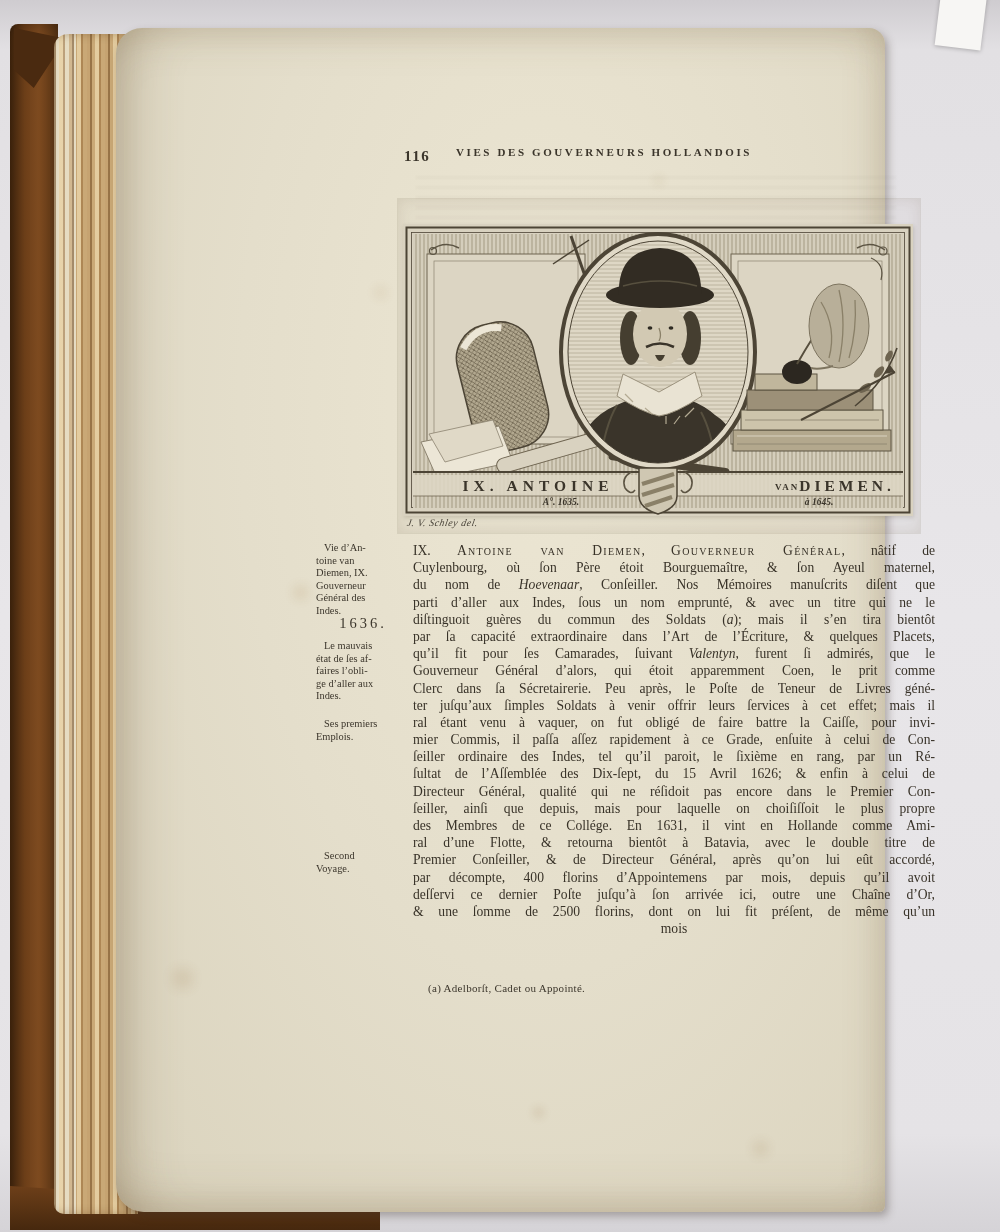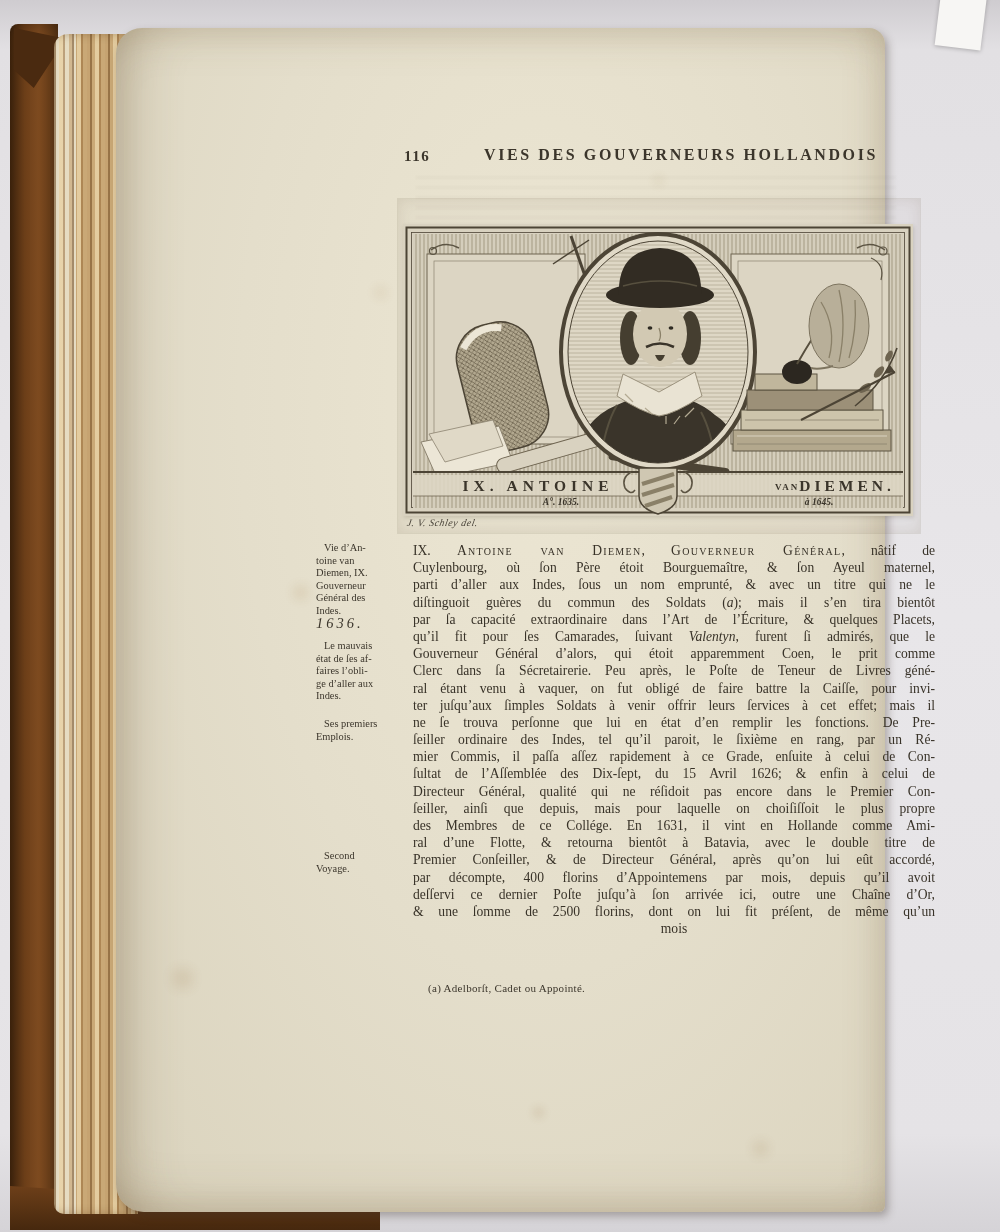--- a/index.html
+++ b/index.html
@@ -44,35 +44,35 @@
       420px 1082px 7px 4px rgba(150,110,55,.10),
       700px 302px 8px 5px rgba(160,120,60,.08),
       642px 1118px 10px 6px rgba(150,110,55,.10),
       262px 262px 9px 5px rgba(160,120,60,.07),
       540px 150px 7px 4px rgba(160,120,60,.06);}
   .ghost{position:absolute;left:300px;top:148px;width:480px;height:44px;opacity:.5;filter:blur(1.2px);
     background:repeating-linear-gradient(180deg,rgba(95,85,65,.07) 0 3px,rgba(0,0,0,0) 3px 10px);}
   
   .page-num{position:absolute;left:288px;top:120px;font-size:15px;font-weight:700;
     letter-spacing:1.5px;color:#3b352b;}
-  .title{position:absolute;left:340px;top:118px;width:450px;text-align:center;
-    font-size:16px;font-weight:700;letter-spacing:2.6px;color:#3b352b;}
+  .title{position:absolute;left:340px;top:118px;width:450px;
+    font-size:11px;font-weight:700;letter-spacing:2.6px;color:#3b352b;}
   
   .plate-mark{position:absolute;left:281px;top:170px;width:522px;height:334px;
     border:1px solid rgba(110,95,70,.10);box-shadow:inset 0 0 14px rgba(110,95,70,.14);
     background:rgba(120,110,90,.04);}
   .plate-wrap{position:absolute;left:287px;top:196px;width:510px;height:292px;
     box-shadow:1px 2px 4px rgba(80,70,50,.18);font-weight:bold;}
   .signature{position:absolute;left:291px;top:489px;font-style:italic;font-size:10px;
     color:#4a443a;transform:skewX(-10deg);letter-spacing:.5px;}
   
   .margin-note{position:absolute;left:200px;width:94px;font-size:10.4px;line-height:12.6px;
     white-space:pre-line;color:#3c362c;}
   .mn-note{text-indent:8px;font-family:Liberation Serif, serif;}
-  .mn-year{font-size:14.5px;letter-spacing:3px;text-indent:0;font-style:italic;}
+  .mn-year{font-size:14.5px;letter-spacing:3px;text-align:center;text-indent:0;}
   .mn-0{top:514px}.mn-1{top:589px}.mn-2{top:612px}.mn-3{top:690px}.mn-4{top:822px}
   
   .body{position:absolute;left:297px;top:514px;width:522px;font-size:13.6px;
     line-height:17.2px;color:#383228;}
   .body-line{text-align:justify;text-align-last:justify;height:17.2px;overflow:visible;}
   .sc{font-variant:small-caps;letter-spacing:1.3px;}
   .catchword-line{text-align:center;height:17.2px;}
   .footnote{position:absolute;left:312px;top:954px;font-size:11px;color:#3c362c;letter-spacing:.3px;}
   .it{}
   svg text{font-family:"Liberation Serif","DejaVu Serif",serif;}
@@ -250,31 +250,31 @@
         <div class="margin-note mn-4 mn-note">Second
 Voyage.</div>
       </div>
 
     <div class="body" id="body-block">
       <div class="body-line">
         <span>IX. </span><span class="sc">Antoine van Diemen</span><span>, </span><span class="sc">Gouverneur Général</span><span>, nâtif de</span>
       </div>
       <div id="body-lines">
           <div class="body-line">Cuylenbourg, où ſon Père étoit Bourguemaître, &amp; ſon Ayeul maternel,</div>
+          <div class="body-line">du nom de <i>Hoevenaar</i>, Conſeiller.  Nos Mémoires manuſcrits diſent que</div>
           <div class="body-line">parti d’aller aux Indes, ſous un nom emprunté, &amp; avec un titre qui ne le</div>
           <div class="body-line">diſtinguoit guères du commun des Soldats (<i>a</i>); mais il s’en tira bientôt</div>
           <div class="body-line">par ſa capacité extraordinaire dans l’Art de l’Écriture, &amp; quelques Placets,</div>
           <div class="body-line">qu’il fit pour ſes Camarades, ſuivant <i>Valentyn</i>, furent ſi admirés, que le</div>
           <div class="body-line">Gouverneur Général d’alors, qui étoit apparemment Coen, le prit comme</div>
           <div class="body-line">Clerc dans ſa Sécretairerie.  Peu après, le Poſte de Teneur de Livres géné-</div>
+          <div class="body-line">ter juſqu’aux ſimples Soldats à venir offrir leurs ſervices à cet effet; mais il</div>
           <div class="body-line">ral étant venu à vaquer, on fut obligé de faire battre la Caiſſe, pour invi-</div>
-          <div class="body-line">ter juſqu’aux ſimples Soldats à venir offrir leurs ſervices à cet effet; mais il</div>
-          <div class="body-line">ne ſe trouva perſonne que lui en état d’en remplir les fonctions.  De Pre-</div>
+          <div class="body-line">mier Commis, il paſſa aſſez rapidement à ce Grade, enſuite à celui de Con-</div>
           <div class="body-line">ſeiller ordinaire des Indes, tel qu’il paroit, le ſixième en rang, par un Ré-</div>
-          <div class="body-line">mier Commis, il paſſa aſſez rapidement à ce Grade, enſuite à celui de Con-</div>
           <div class="body-line">ſultat de l’Aſſemblée des Dix-ſept, du 15 Avril 1626;  &amp; enfin à celui de</div>
           <div class="body-line">Directeur Général, qualité qui ne réſidoit pas encore dans le Premier Con-</div>
           <div class="body-line">ſeiller, ainſi que depuis, mais pour laquelle on choiſiſſoit le plus propre</div>
           <div class="body-line">des Membres de ce Collége.  En 1631, il vint en Hollande comme Ami-</div>
           <div class="body-line">ral d’une Flotte, &amp; retourna bientôt à Batavia, avec le double titre de</div>
           <div class="body-line">Premier Conſeiller, &amp; de Directeur Général, après qu’on lui eût accordé,</div>
           <div class="body-line">par décompte, 400 florins d’Appointemens par mois, depuis qu’il avoit</div>
           <div class="body-line">deſſervi ce dernier Poſte juſqu’à ſon arrivée ici, outre une Chaîne d’Or,</div>
           <div class="body-line">&amp; une ſomme de 2500 florins, dont on lui fit préſent, de même qu’un</div>
         </div>

